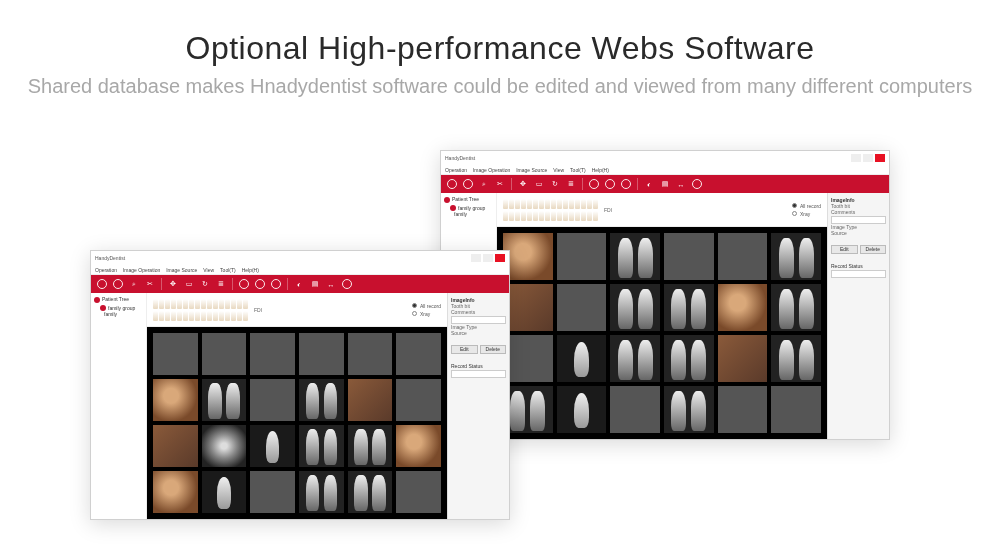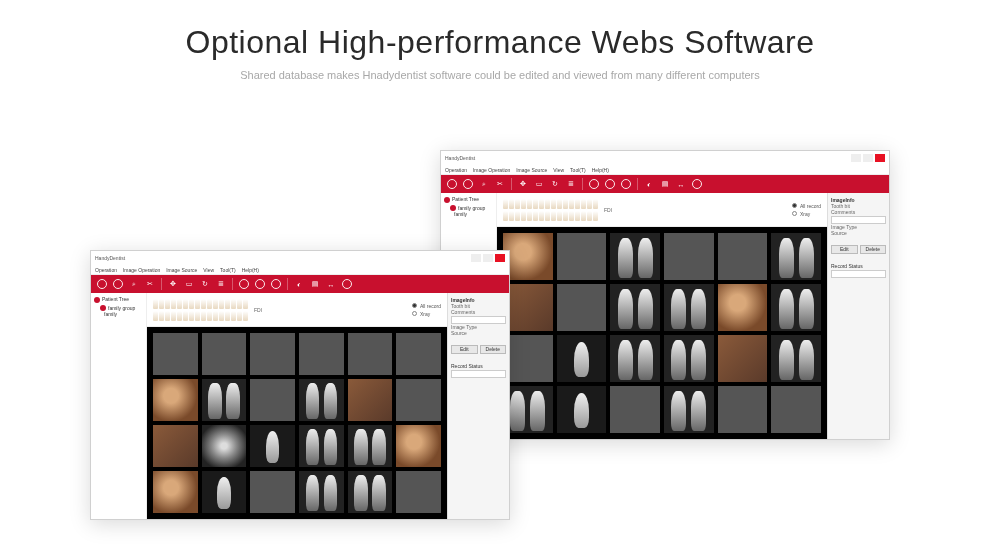--- a/index.html
+++ b/index.html
@@ -1,18 +1,18 @@
 <!DOCTYPE html>
 <html><head>
 <meta charset="utf-8">
 <style>
 *{margin:0;padding:0;box-sizing:border-box}
 body{width:1000px;height:546px;background:#fff;font-family:"Segoe UI",Arial,sans-serif;position:relative;overflow:hidden}
-.hero-title{text-align:center;font-size:32px;color:#2a2a2a;font-weight:400;padding-top:24px;letter-spacing:.5px}
-.hero-sub{text-align:center;font-size:11px;color:#a8a8a8;margin-top:8px;font-weight:400}
+.hero-title{text-align:center;font-size:32px;color:#2a2a2a;font-weight:400;padding-top:30px;letter-spacing:.5px}
+.hero-sub{text-align:center;font-size:20px;color:#a8a8a8;margin-top:8px;font-weight:400}
 .app-window{position:absolute;background:#fff;border:1px solid #d0d0d0;box-shadow:0 4px 20px rgba(0,0,0,.15)}
 .app-window.left{left:90px;top:250px;width:420px;height:270px}
 .app-window.right{left:440px;top:150px;width:450px;height:290px}
 .titlebar{height:14px;background:#fff;display:flex;align-items:center;justify-content:space-between;padding:0 4px;font-size:5px;color:#555}
 .win-controls{display:flex;gap:2px}
 .win-btn{width:10px;height:8px;background:#eee;display:inline-block}
 .win-btn.close{background:#e81123}
 .menubar{height:10px;background:#fff;border-bottom:1px solid #eee;display:flex;gap:6px;padding:0 4px;font-size:5px;color:#444;align-items:center}
 .redbar{height:18px;background:#c8102e;display:flex;align-items:center;gap:6px;padding:0 6px}
 .rb-icon{width:10px;height:10px;display:inline-block;border:1px solid rgba(255,255,255,.9);border-radius:50%}

